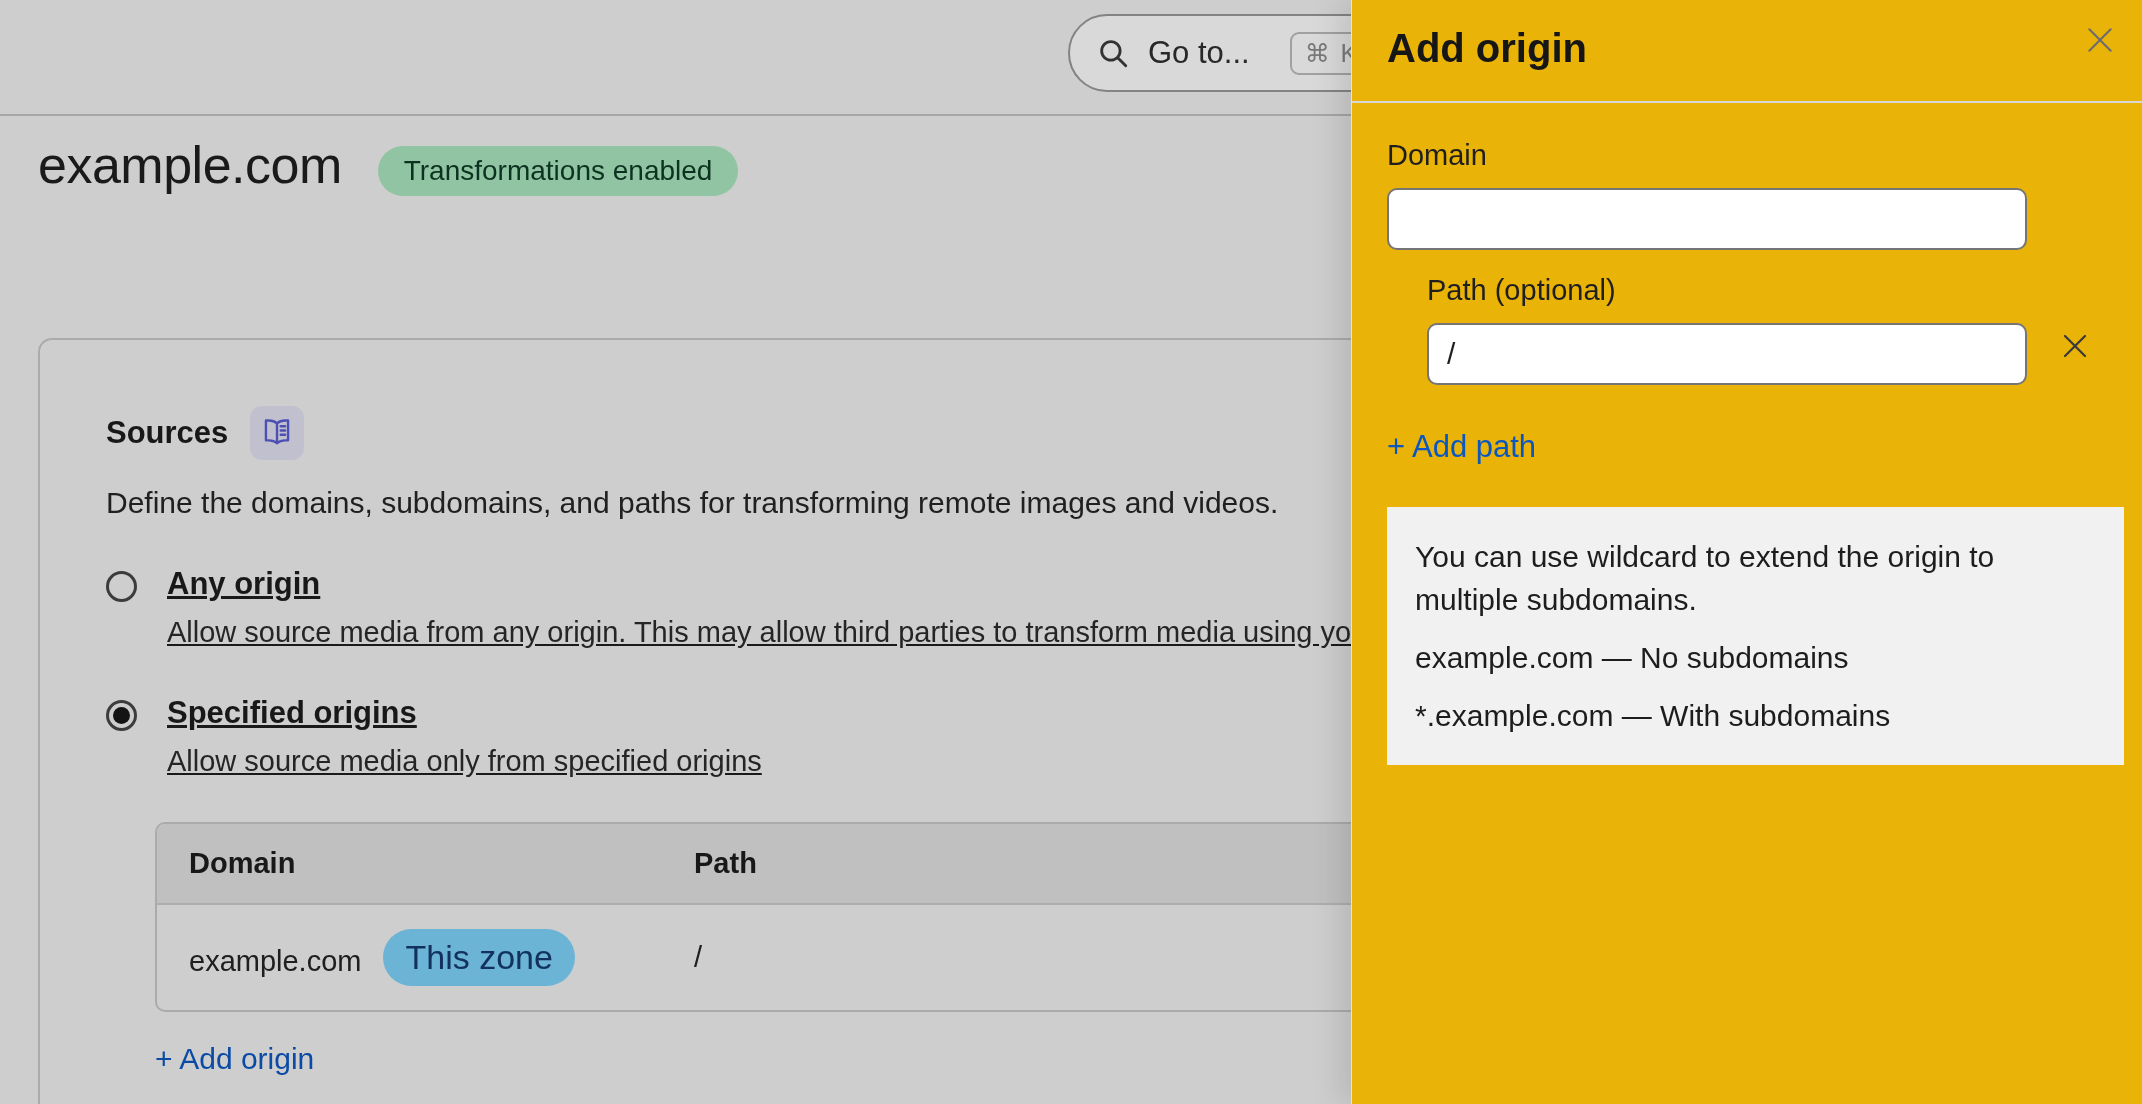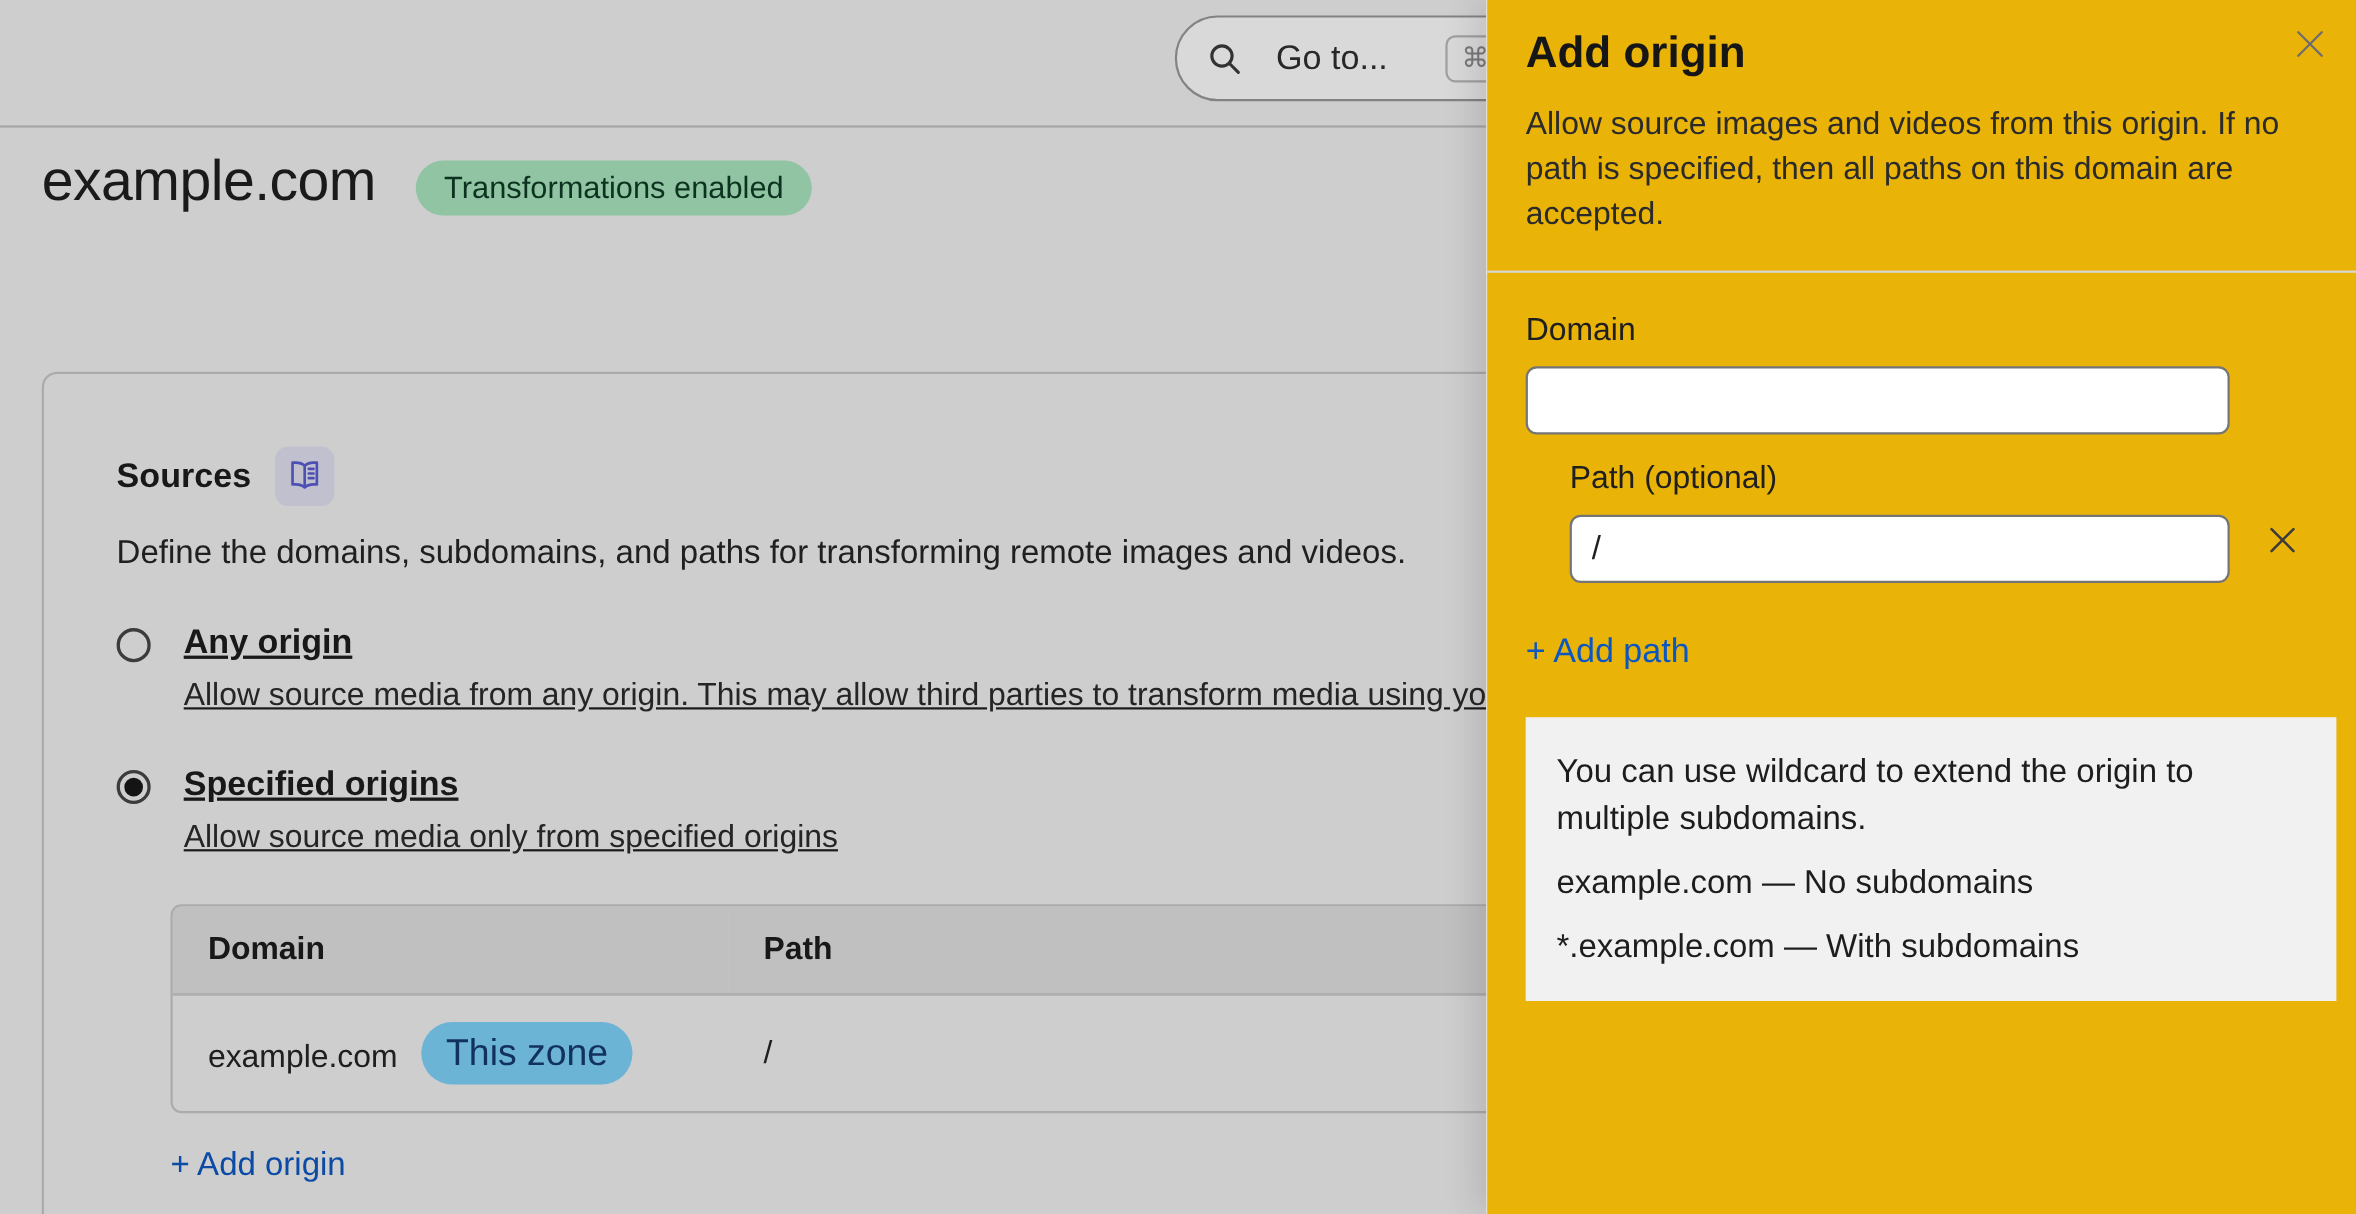--- a/index.html
+++ b/index.html
@@ -15,21 +15,21 @@
   
   .main { position:absolute; inset:0; width:2142px; height:1104px; }
 
   .topbar {
     position:absolute; top:0; left:0; width:2142px; height:116px;
     background:#f2f2f2; border-bottom:2px solid #c3c3c3;
   }
   .search-pill {
     position:absolute; left:1068px; top:14px; height:78px; width:560px;
     background:#ffffff; border:2px solid #9a9a9a; border-radius:40px;
-    display:flex; align-items:center; padding:0 26px; gap:30px;
+    display:flex; align-items:center; padding:0 26px; gap:18px;
   }
   .search-pill .glass { flex:none; width:34px; height:34px; }
   .search-text { font-size:31px; color:#2e2e2e; }
   .kbd {
     margin-left:22px; font-size:25px; color:#8e8e8e;
     border:2px solid #bcbcbc; border-radius:9px; padding:7px 13px; line-height:1;
     letter-spacing:2px;
   }
 
   .page-head { position:absolute; top:134px; left:38px; display:flex; align-items:center; gap:36px; }
@@ -206,21 +206,20 @@
 
     <button class="panel-close">
       <svg width="32" height="32" viewBox="0 0 24 24" fill="none" stroke="#6d6d6d" stroke-width="1.6" stroke-linecap="round">
         <line x1="4" y1="4" x2="20" y2="20"></line>
         <line x1="20" y1="4" x2="4" y2="20"></line>
       </svg>
     </button>
 
     <div class="panel-header">
       <h2 class="panel-title">Add origin</h2>
-      <p class="panel-desc">Allow source images and videos from this origin. If no path is specified, then all paths on this domain are accepted.</p>
     </div>
 
     <div class="panel-divider"></div>
 
     <div class="panel-body">
       <label class="field-label">Domain</label>
       <input class="text-input" type="text" value="" style="">
 
       <div class="path-group">
         <label class="field-label">Path (optional)</label>

